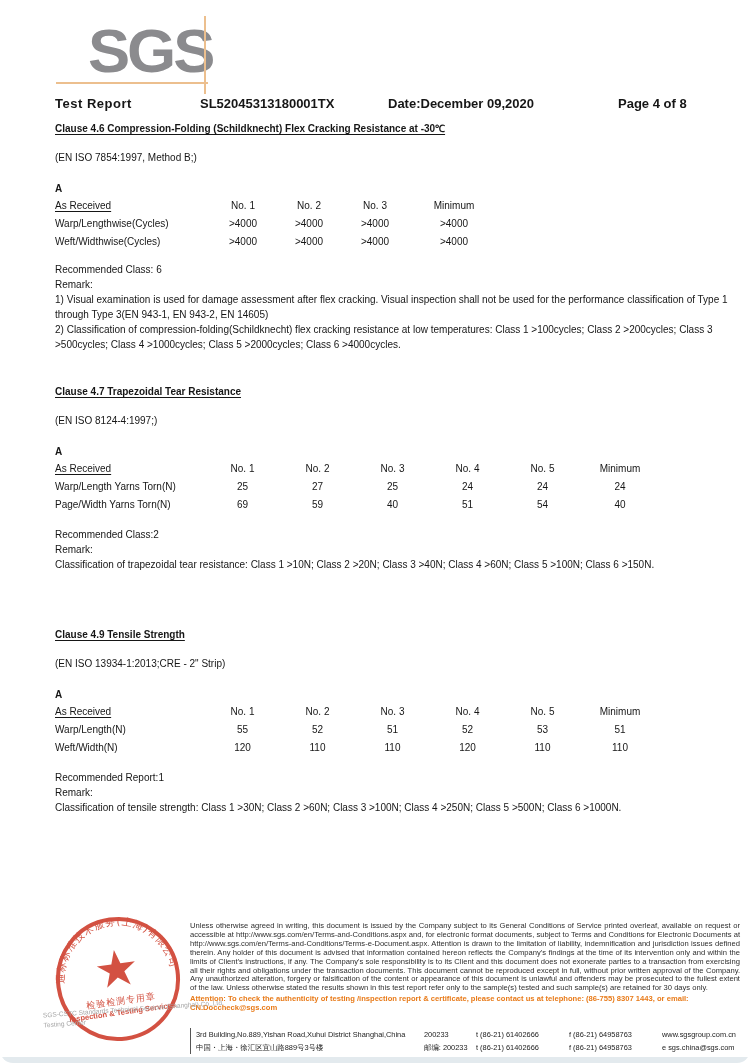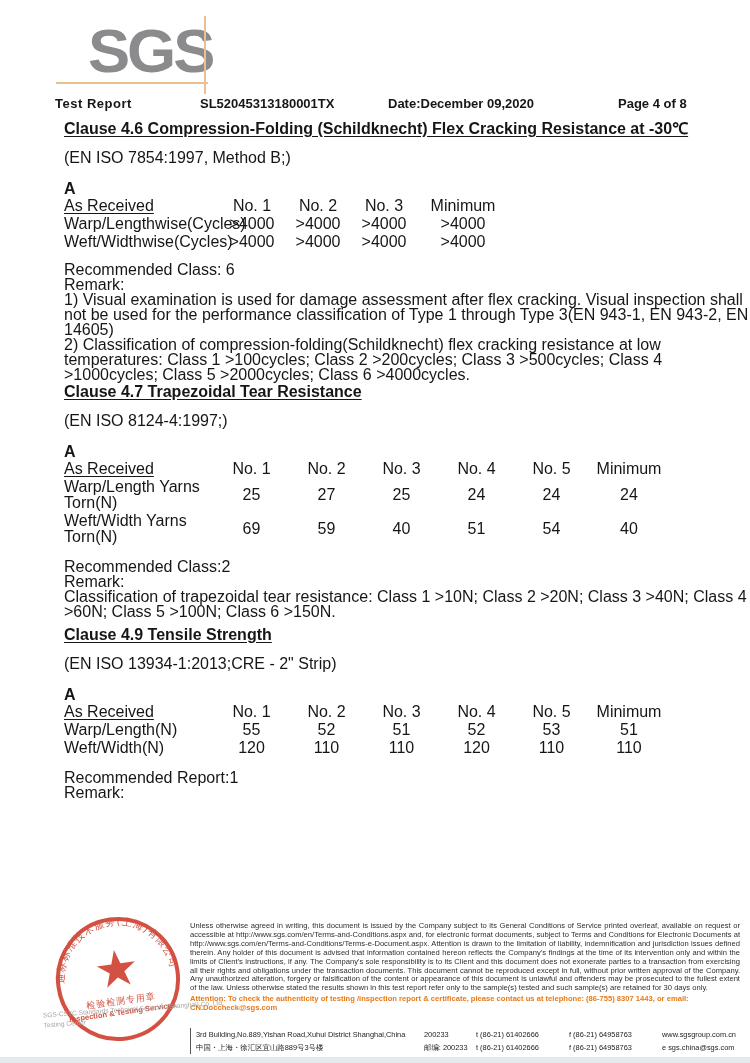--- a/index.html
+++ b/index.html
@@ -1,40 +1,40 @@
 <!DOCTYPE html>
 <html><head>
 <meta charset="utf-8">
 <title>Test Report</title>
 <style>
   * { margin:0; padding:0; box-sizing:border-box; }
   html,body { background:#ffffff; }
   .page {
     position:relative; width:750px; height:1063px; margin:0 auto;
     background:#ffffff; overflow:hidden;
-    font-family:"Liberation Sans", sans-serif; color:#161616;
+    font-family:"Liberation Sans", sans-serif; color:#161616;border-radius:13px;
   }
 
   
   .logo {
     position:absolute; left:88px; top:20px;
     font-size:62px; font-weight:bold; color:#8b8b8e;
     letter-spacing:-3px; transform:scaleX(1.02); transform-origin:left top;
     line-height:62px;
   }
   .tan-h { position:absolute; left:56px; top:82px; width:152px; height:2px; background:#ecbf8e; }
   .tan-v { position:absolute; left:204px; top:16px; width:2px; height:78px; background:#ecbf8e; }
   .hdr-item { position:absolute; top:96px; font-size:13px; font-weight:bold; white-space:nowrap; }
   .hdr-doc   { left:55px; letter-spacing:.5px; }
   .hdr-no    { left:200px; }
   .hdr-date  { left:388px; }
   .hdr-page  { left:618px; }
 
   
-  .sec { position:absolute; left:64px; width:687px; font-size:16px; line-height:15px; }
+  .sec { position:absolute; left:55px; width:687px; font-size:10px; line-height:15px; }
   .sec1 { top:121px; } .sec2 { top:384px; } .sec3 { top:627px; }
   .sec-heading { font-weight:bold; text-decoration:underline; text-underline-offset:2px; margin-bottom:14px; white-space:nowrap; }
   .method { margin-bottom:13px; }
   .sample { font-weight:bold; margin-top:16px; line-height:16px; }
   .tbl { display:grid; align-items:center; }
   .tbl46 { grid-template-columns:155px 66px 66px 66px 92px; }
   .tbl7  { grid-template-columns:150px 75px 75px 75px 75px 75px 80px; }
   .tbl .cell { line-height:16px; padding:1px 0; }
   .tbl .lbl { text-align:left; }
   .tbl .val, .tbl .colh { text-align:center; }
@@ -125,21 +125,21 @@
       <div class="cell colh">Minimum</div>
 
       <div class="cell lbl">Warp/Length Yarns Torn(N)</div>
       <div class="cell val">25</div>
       <div class="cell val">27</div>
       <div class="cell val">25</div>
       <div class="cell val">24</div>
       <div class="cell val">24</div>
       <div class="cell val">24</div>
 
-      <div class="cell lbl">Weft/Width Yarns Torn(N)</div>
+      <div class="cell lbl">Page/Width Yarns Torn(N)</div>
       <div class="cell val">69</div>
       <div class="cell val">59</div>
       <div class="cell val">40</div>
       <div class="cell val">51</div>
       <div class="cell val">54</div>
       <div class="cell val">40</div>
     </div>
     <div class="recclass">Recommended Class:2</div>
     <div>Remark:</div>
     <div class="remarks">
@@ -171,20 +171,23 @@
       <div class="cell lbl">Weft/Width(N)</div>
       <div class="cell val">120</div>
       <div class="cell val">110</div>
       <div class="cell val">110</div>
       <div class="cell val">120</div>
       <div class="cell val">110</div>
       <div class="cell val">110</div>
     </div>
     <div class="recclass">Recommended Report:1</div>
     <div>Remark:</div>
+    <div class="remarks">
+      <p>Classification of tensile strength: Class 1 &gt;30N; Class 2 &gt;60N; Class 3 &gt;100N; Class 4 &gt;250N; Class 5 &gt;500N; Class 6 &gt;1000N.</p>
+    </div>
   </div>
 
   <div class="footer">
     <div class="stamp-col">
       <svg class="stamp-svg" width="142" height="136" viewBox="0 0 142 136">
         <g transform="rotate(-8 71 65)" opacity="0.88">
           <circle cx="71" cy="65" r="60" fill="none" stroke="#cd3a28" stroke-width="4"></circle>
           <path id="arcTop" d="M 17,65 A 54,54 0 0 1 125,65" fill="none"></path>
           <text font-size="10" fill="#cd3a28" letter-spacing="1" font-family="'DejaVu Sans', sans-serif">
             <textPath href="#arcTop" startOffset="50%" text-anchor="middle">通标标准技术服务(上海)有限公司</textPath>

